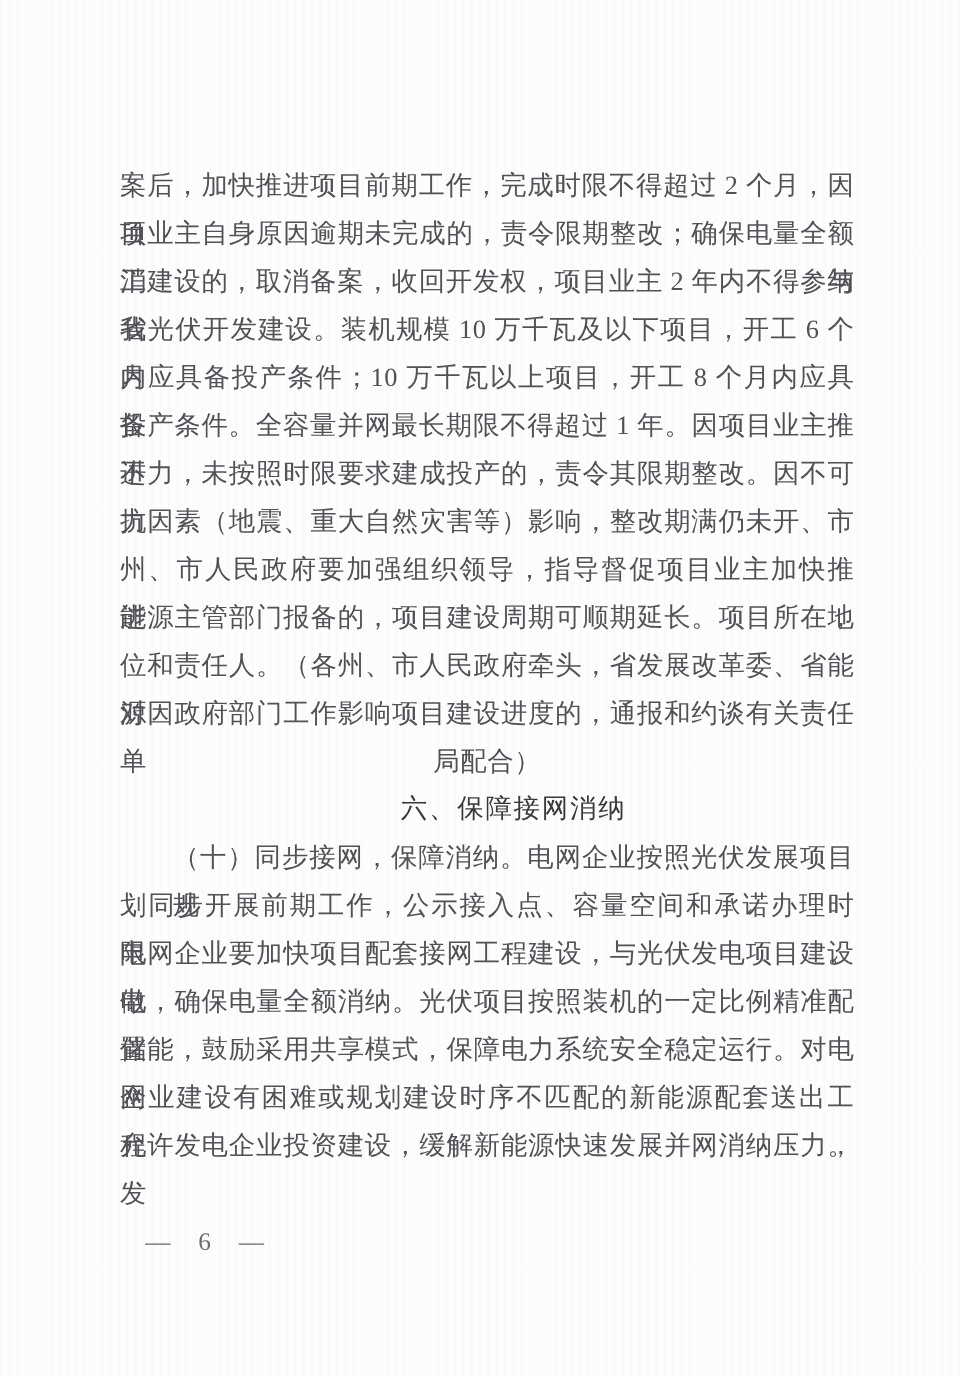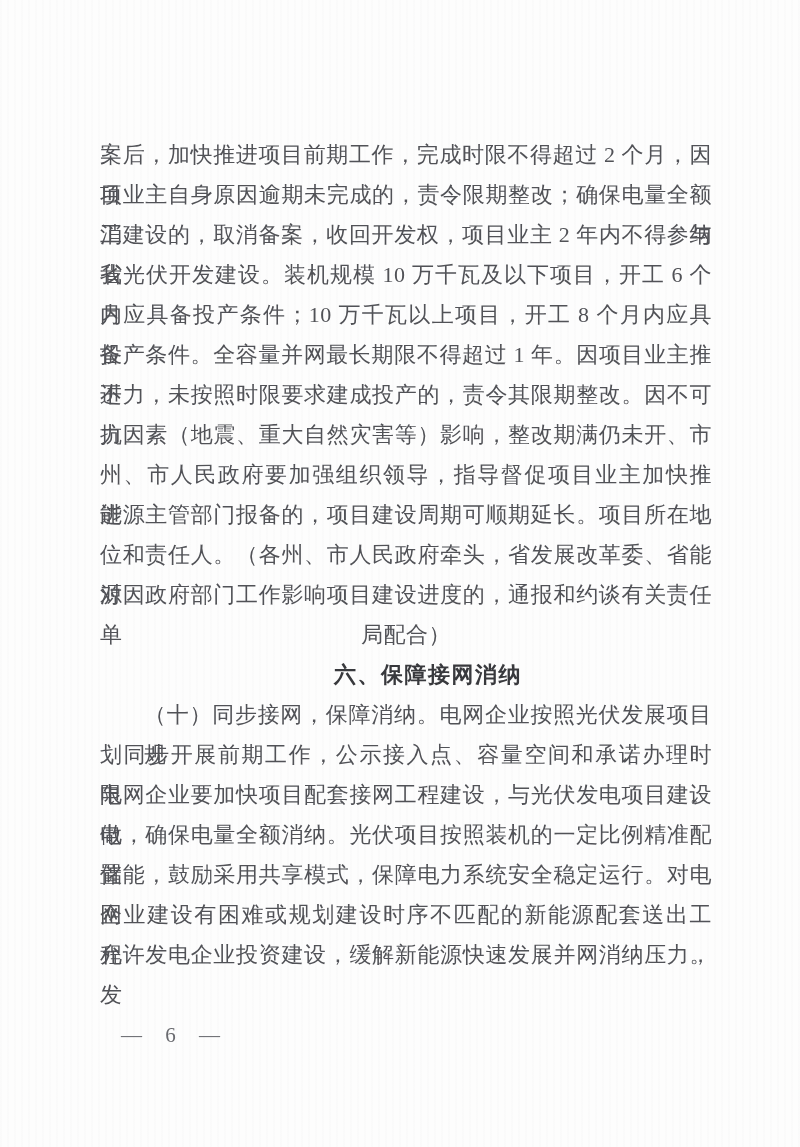--- a/index.html
+++ b/index.html
@@ -33,21 +33,21 @@
     text-align-last:justify;
     text-justify:inter-character;
   }
   .indent{
     padding-left:44px;
     width:568px;
   }
   .heading{
     padding-left:44px;
     font-family:"DejaVu Sans","Liberation Sans",sans-serif;
-    font-weight:700;
+    font-weight:400;
     color:#38393d;
     letter-spacing:1.5px;
   }
   .footer{
     position:absolute;
     left:121px;
     top:1015px;
     height:40px;
     line-height:40px;
     font-size:21px;

